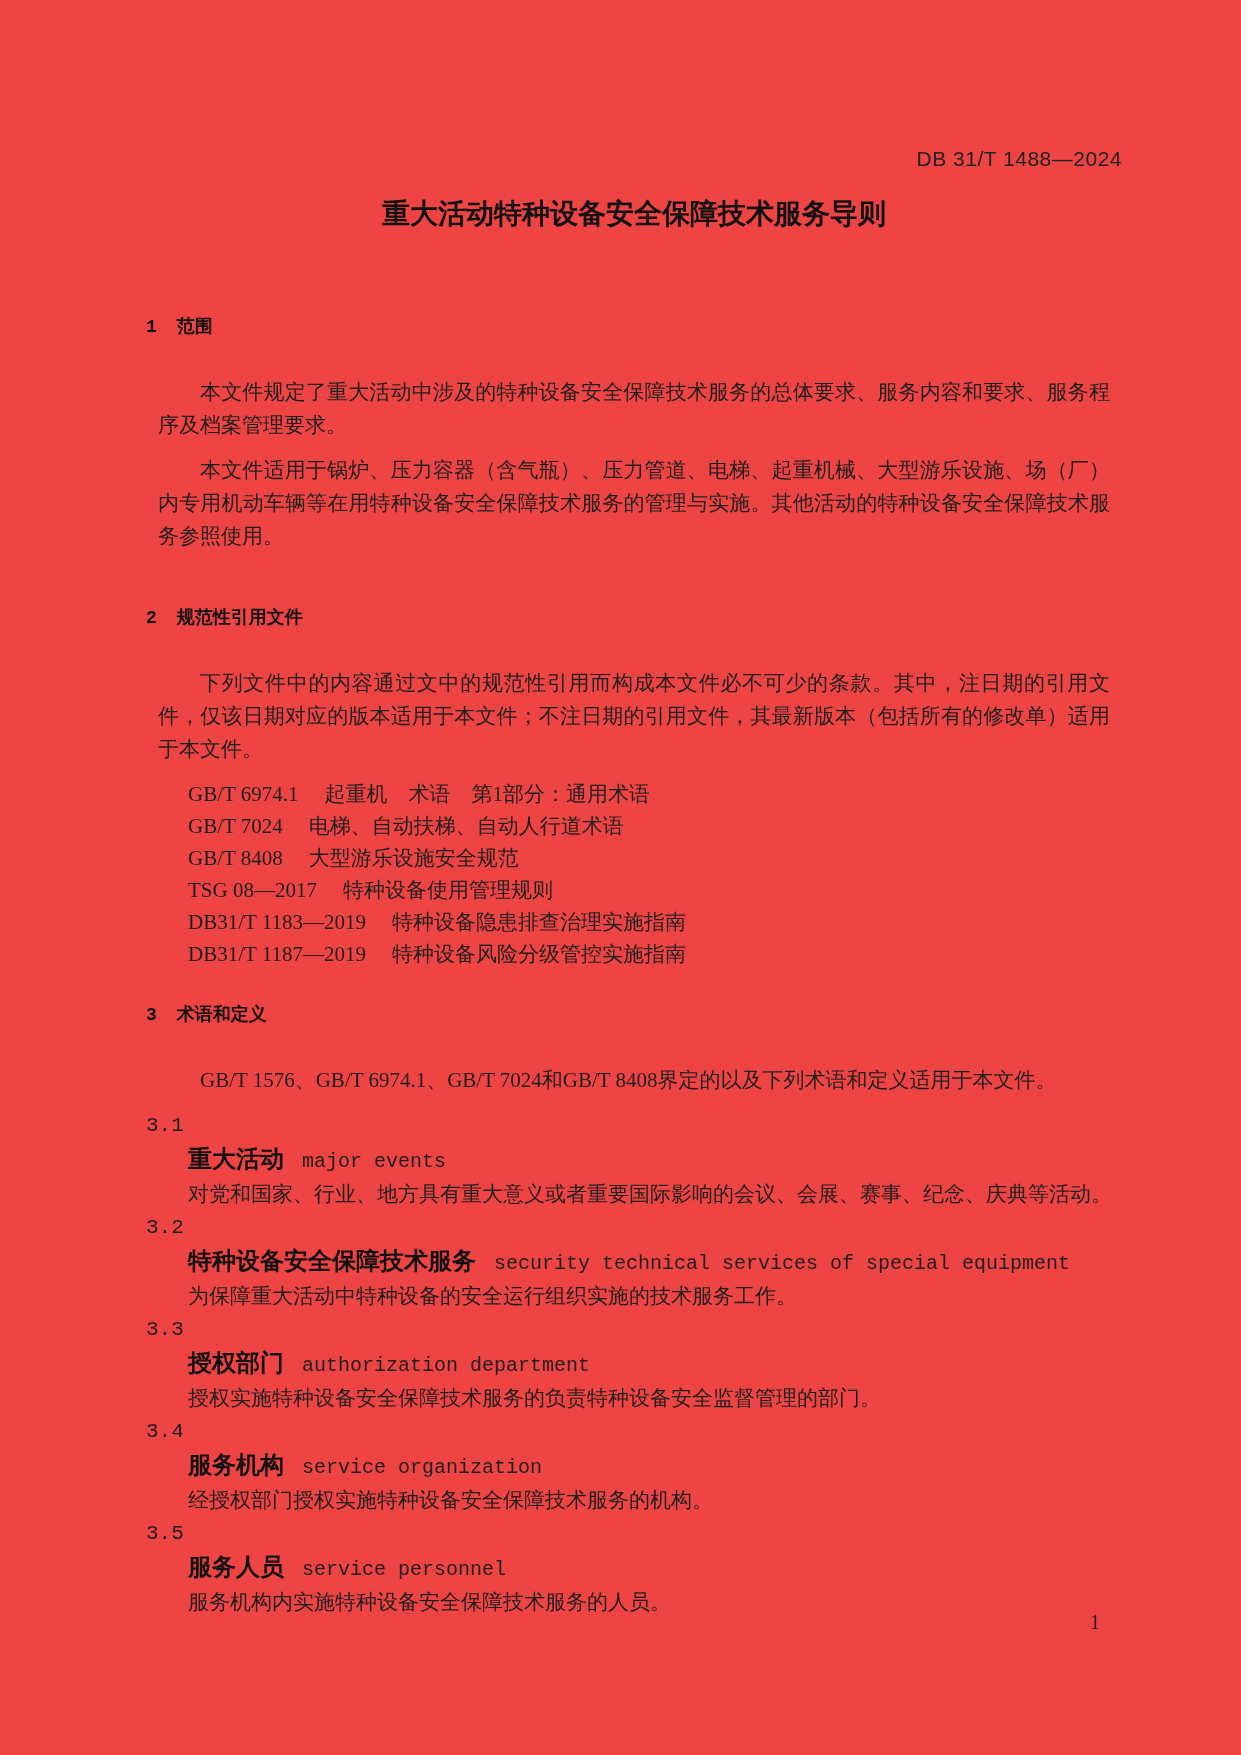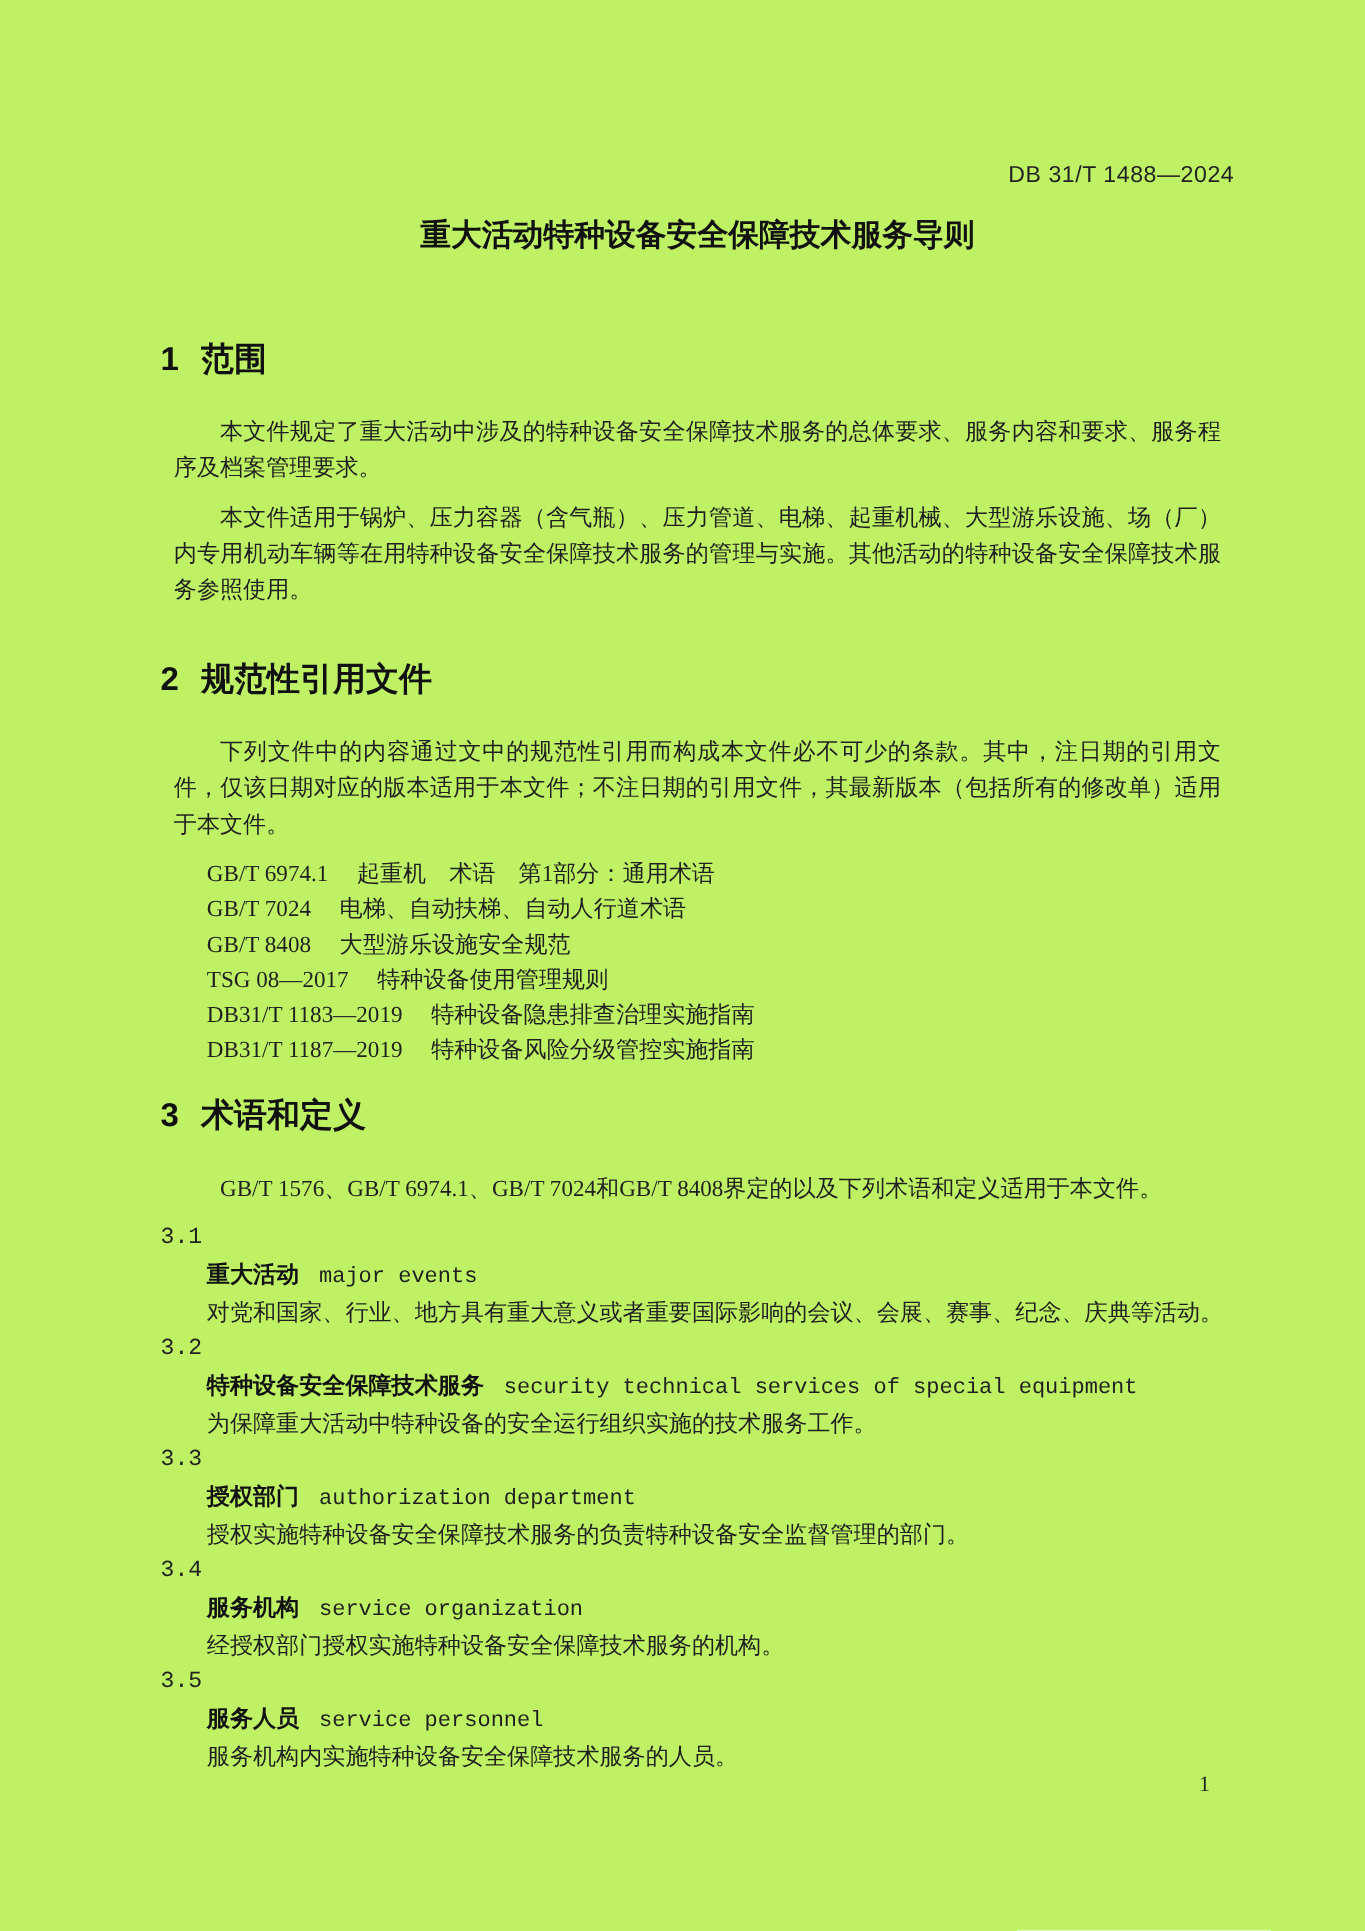--- a/index.html
+++ b/index.html
@@ -5,21 +5,21 @@
   html, body {
     margin: 0;
     padding: 0;
     background: #ffffff;
   }
   .page {
     position: relative;
     width: 1241px;
     height: 1755px;
     margin: 0 auto;
-    background: #bef264;
+    background: #ef4444;
     box-sizing: border-box;
     padding: 146px 119px 0 146px;
     color: #1f1f1f;
     font-family: "Liberation Serif", "DejaVu Serif", serif;
     font-size: 21px;
     overflow: hidden;
   }
   .doc-code {
     text-align: right;
     font-family: "Liberation Sans", "DejaVu Sans", sans-serif;
@@ -31,22 +31,22 @@
   .doc-title {
     margin: 22px 0 0 0;
     text-align: center;
     font-family: "Liberation Sans", "DejaVu Sans", sans-serif;
     font-size: 28px;
     font-weight: bold;
     line-height: 41px;
     color: #111;
   }
   .sec-heading {
-    font-family: Liberation Sans, sans-serif;
-    font-size: 30px;
+    font-family: Liberation Mono, monospace;
+    font-size: 18px;
     font-weight: bold;
     line-height: 26px;
     color: #111;
   }
   .sec-heading .sec-num {
     display: inline-block;
     margin-right: 20px;
   }
   .h-sec1 { margin-top: 80px; }
   .h-sec2 { margin-top: 52px; }
@@ -81,21 +81,21 @@
     font-size: 21px;
   }
   .term-line {
     padding-left: 42px;
     line-height: 33px;
     white-space: nowrap;
   }
   .term-zh {
     font-family: "Liberation Sans", "DejaVu Sans", sans-serif;
     font-weight: bold;
-    font-size: 21px;
+    font-size: 24px;
     margin-right: 18px;
     color: #111;
     margin-top: 48px;
   }
   .term-en {
     font-family: "Liberation Mono", "DejaVu Sans Mono", monospace;
     font-size: 20px;
   }
   .term-def {
     padding-left: 42px;

